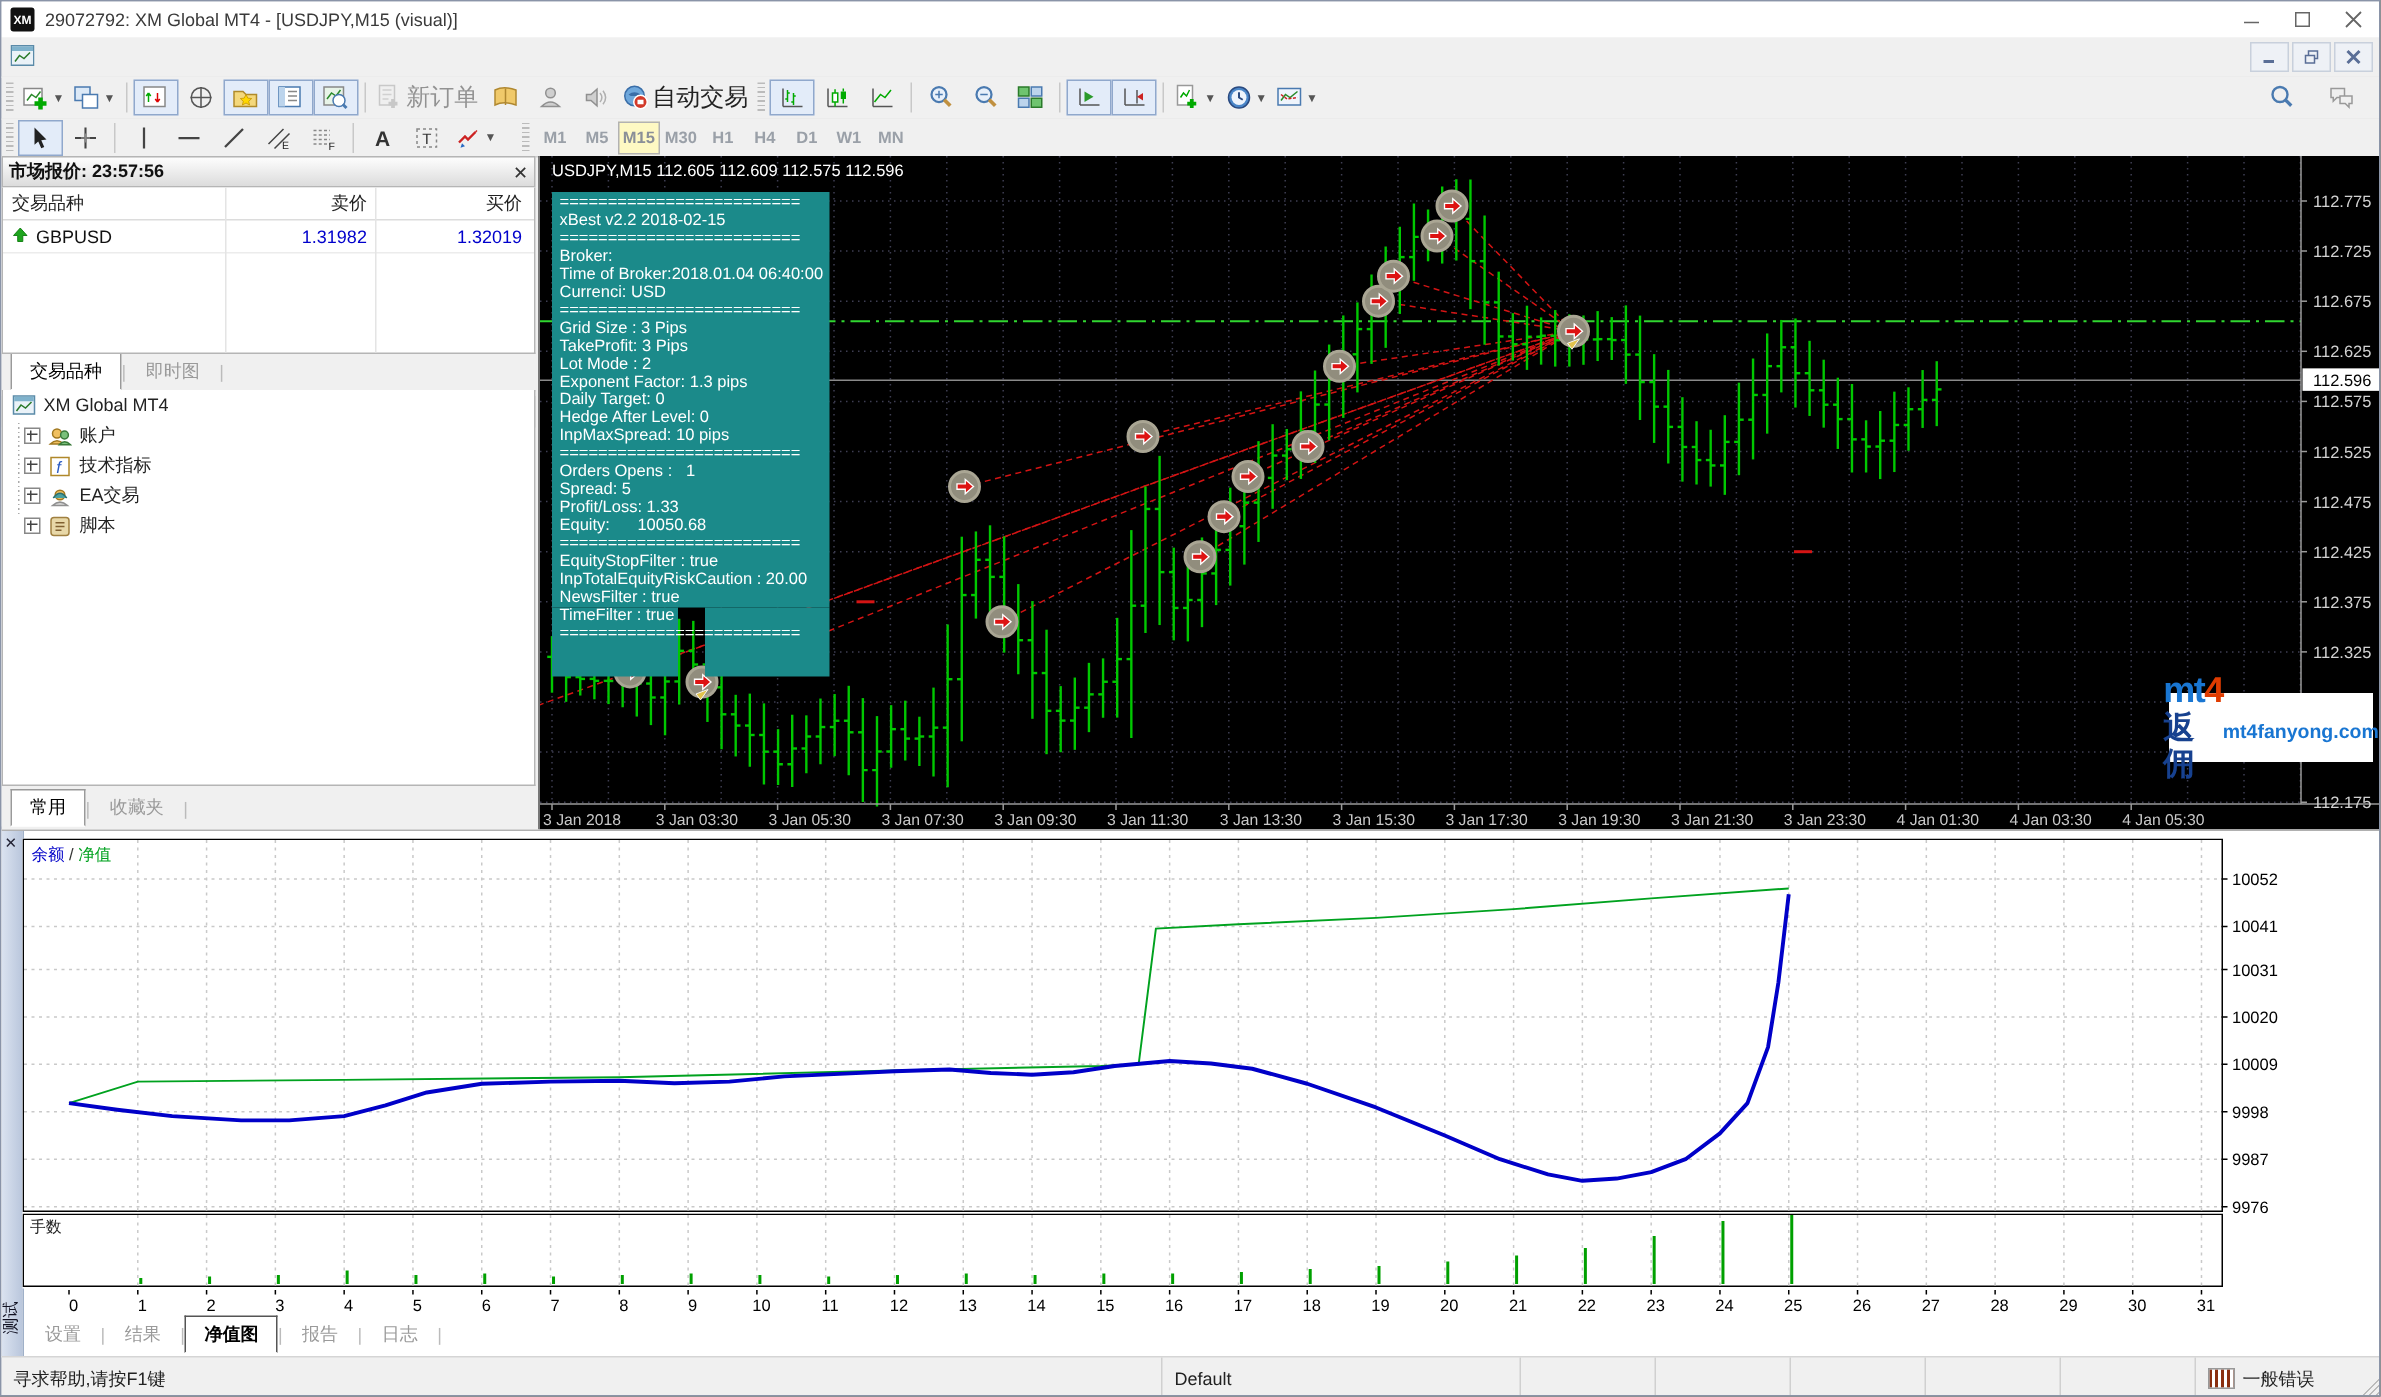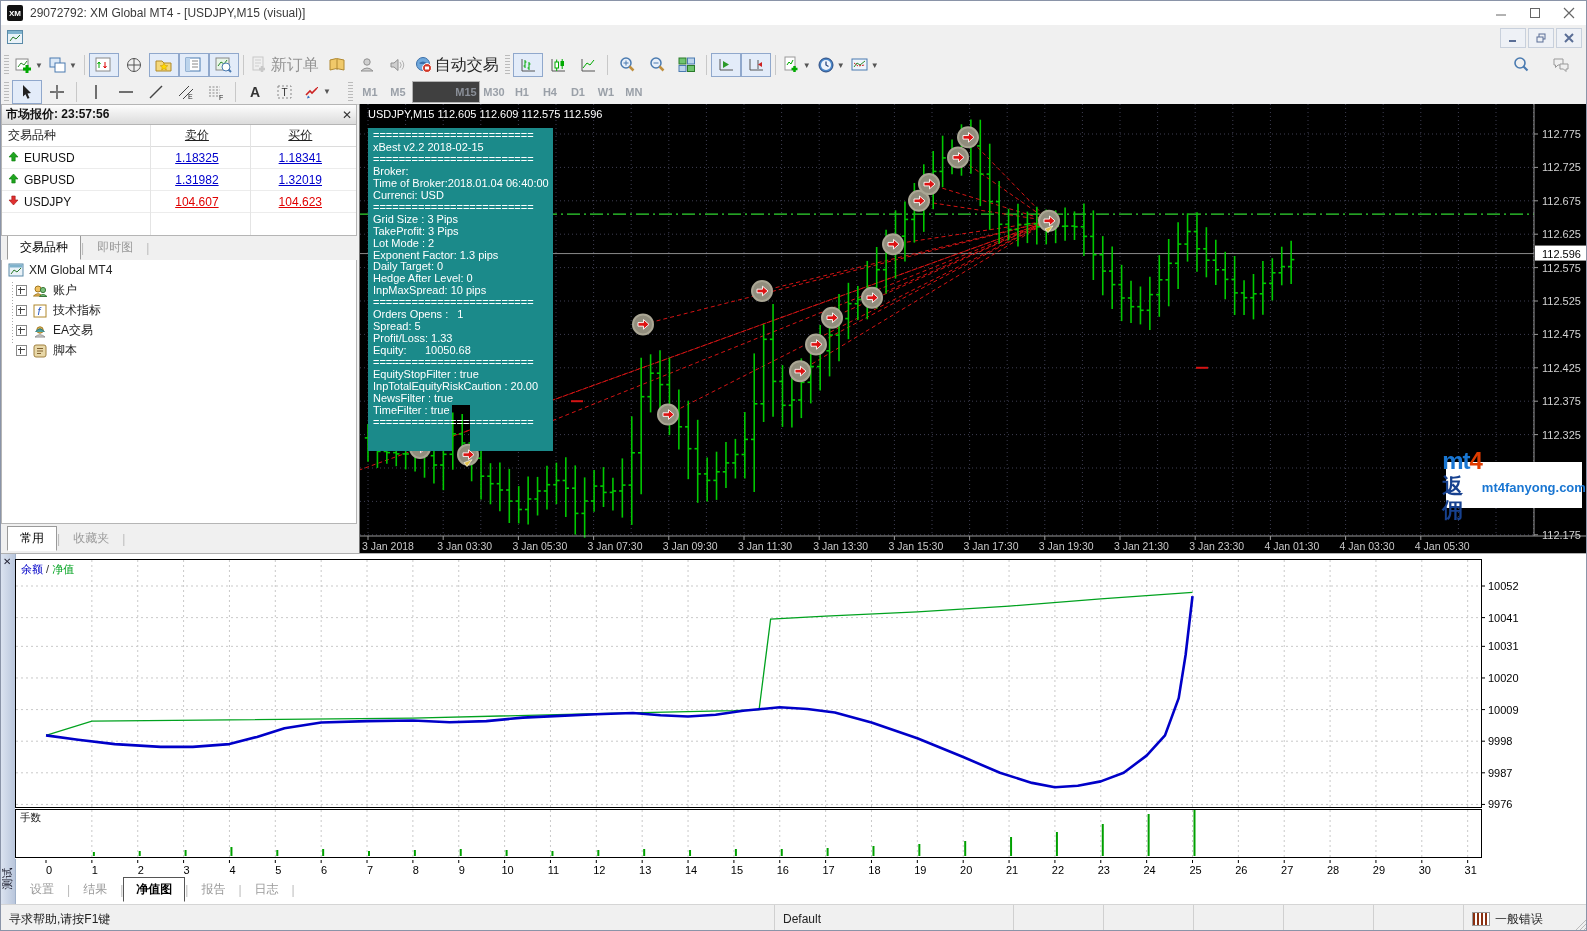--- a/index.html
+++ b/index.html
@@ -28,32 +28,32 @@
   .grip{width:5px;height:20px;margin:0 3px;background:repeating-linear-gradient(180deg,#bbb 0 1px,transparent 1px 3px);}
   .tsep{width:1px;height:20px;background:#c8c8c8;margin:0 4px;}
   .tbtn{height:22px;min-width:24px;display:flex;align-items:center;justify-content:center;
         border:1px solid transparent;padding:0 2px;gap:2px;}
   .tbtn.pressed{background:#e3ecf9;border:1px solid #90a8cc;}
   .tbtn.disabled{opacity:.45;filter:grayscale(.8);}
   .tbtn .lbl{font-size:16px;color:#222;}
   .tbtn .caret{font-size:8px;color:#555;}
   .tf-btn{min-width:26px;height:20px;display:flex;align-items:center;justify-content:center;
           color:#9aa0a8;font-weight:bold;font-size:11px;border:1px solid transparent;}
-  .tf-btn.active{background:#404040;border:1px solid #b2b2b2;color:#8a8f98;padding-left:40px;}
+  .tf-btn.active{background:#fef9c3;border:1px solid #b2b2b2;color:#8a8f98;}
   .tb-right{margin-left:auto;display:flex;padding-right:10px;gap:10px;}
   
   .leftcol{position:absolute;left:0;top:103px;width:356px;bottom:379px;background:#f0f0f0;}
   .panel-h{height:19px;background:linear-gradient(#fdfdfd,#dcdcdc);border:1px solid #b5b5b5;
            display:flex;align-items:center;padding:0 4px;font-weight:bold;color:#111;}
   .panel-h .x{margin-left:auto;color:#333;font-weight:normal;}
   .mw-table{background:#fff;border:1px solid #b5b5b5;border-top:none;height:110px;position:relative;}
   .mw-row{display:flex;height:21px;align-items:center;border-bottom:1px solid #ececec;}
   .mw-row.head{color:#222;border-bottom:1px solid #dcdcdc;}
   .c-sym{width:148px;padding-left:6px;display:flex;align-items:center;gap:5px;}
-  .c-bid,.c-ask{width:100px;text-align:center;padding-right:8px;text-decoration:underline;}
+  .c-bid,.c-ask{width:100px;text-align:right;padding-right:8px;}
   .mw-vline{position:absolute;top:0;bottom:0;width:1px;background:#e4e4e4;}
   .tabstrip{display:flex;align-items:flex-end;height:24px;padding-left:6px;gap:0;}
   .tab{padding:3px 12px;color:#9a9a9a;border:1px solid transparent;}
   .tab.active{background:#fff;border:1px solid #9a9a9a;border-bottom:1px solid #fff;color:#000;}
   .nav-tree{background:#fff;border:1px solid #b5b5b5;border-top:none;position:absolute;top:156px;bottom:27px;left:0;right:0;}
   .tree-row{display:flex;align-items:center;height:20px;gap:5px;padding-left:6px;position:relative;}
   .tree-row.child{padding-left:14px;}
   .plusbox{width:9px;height:9px;border:1px solid #888;background:#fff;position:relative;flex:none;}
   .plusbox:before{content:"";position:absolute;left:1px;right:1px;top:3px;height:1px;background:#444;}
   .plusbox:after{content:"";position:absolute;top:1px;bottom:1px;left:3px;width:1px;background:#444;}
@@ -420,44 +420,24 @@
         <div class="mw-row head">
           <span class="c-sym">交易品种</span>
           <span class="c-bid">卖价</span>
           <span class="c-ask">买价</span>
         </div>
         <div class="mw-row">
           <span class="c-sym">
             <span><svg width="11" height="11" viewBox="0 0 11 11">
                 <path d="M5.5 1 L10 6 H7.2 V10 H3.8 V6 H1 z" fill="#1fa51f" stroke="#0a7a0a" stroke-width=".6"></path>
               </svg></span>
-            <b style="font-weight:normal;color:#111">EURUSD</b>
-          </span>
-          <span class="c-bid" style="color:#0000cc">1.18325</span>
-          <span class="c-ask" style="color:#0000cc">1.18341</span>
-        </div>
-        <div class="mw-row">
-          <span class="c-sym">
-            <span><svg width="11" height="11" viewBox="0 0 11 11">
-                <path d="M5.5 1 L10 6 H7.2 V10 H3.8 V6 H1 z" fill="#1fa51f" stroke="#0a7a0a" stroke-width=".6"></path>
-              </svg></span>
             <b style="font-weight:normal;color:#111">GBPUSD</b>
           </span>
           <span class="c-bid" style="color:#0000cc">1.31982</span>
           <span class="c-ask" style="color:#0000cc">1.32019</span>
-        </div>
-        <div class="mw-row">
-          <span class="c-sym">
-            <span><svg width="11" height="11" viewBox="0 0 11 11">
-                <path d="M5.5 10 L1 5 H3.8 V1 H7.2 V5 H10 z" fill="#e03030" stroke="#a01010" stroke-width=".6"></path>
-              </svg></span>
-            <b style="font-weight:normal;color:#111">USDJPY</b>
-          </span>
-          <span class="c-bid" style="color:#e00000">104.607</span>
-          <span class="c-ask" style="color:#e00000">104.623</span>
         </div>
         <div class="mw-vline" style="left: 148px;"></div>
         <div class="mw-vline" style="left: 248px;"></div>
       </div>
     <div class="tabstrip" id="mw-tabs" style="border-bottom:1px solid #b5b5b5;">
         <span class="tab active">交易品种</span>
         <span style="color: rgb(187, 187, 187); align-self: center;">|</span>
         <span class="tab">即时图</span>
         <span style="color: rgb(187, 187, 187); align-self: center;">|</span>
       </div>

